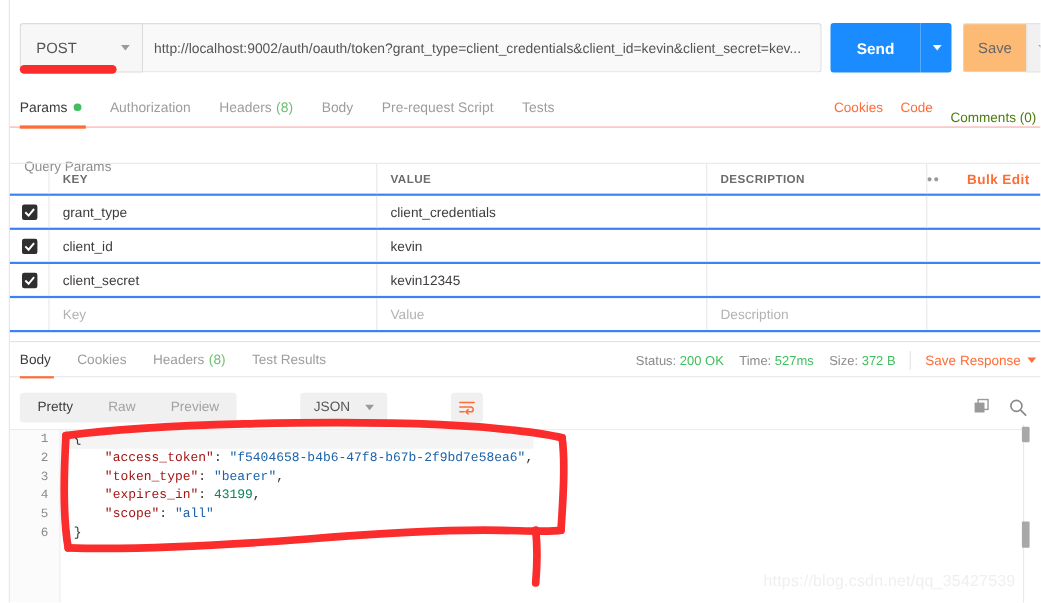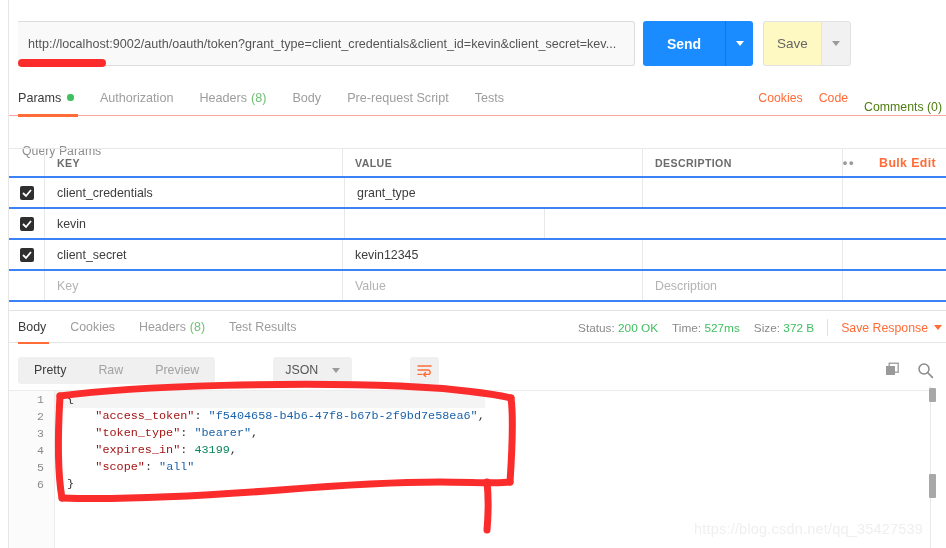--- a/index.html
+++ b/index.html
@@ -64,21 +64,21 @@
   }
   .send-caret-btn {
     background: #1a8cff; width: 28px; height: 45px;
     border-radius: 0 3px 3px 0;
     border-left: 1px solid #1277dd;
     display: flex; align-items: center; justify-content: center;
     cursor: pointer;
   }
   .save-wrap { display: flex; margin-left: 10px; height: 45px; }
   .save-btn {
-    background: #fef9c3; color: #666;
+    background: #fdba74; color: #666;
     width: 58px; height: 45px;
     border: 1px solid #e2e2e2; border-right: none;
     border-radius: 3px 0 0 3px;
     display: flex; align-items: center; justify-content: center;
     font-size: 13.5px; cursor: pointer;
   }
   .save-caret-btn {
     background: #f1f1f1; width: 30px; height: 45px;
     border: 1px solid #e2e2e2;
     border-radius: 0 3px 3px 0;
@@ -273,20 +273,24 @@
   }
 </style>
 </head>
 <body>
 
 <div id="app">
 
   <div class="left-rail"></div>
 
   <div class="urlbar">
+    <div class="method-select">
+      <span>POST</span>
+      <span class="caret"></span>
+    </div>
     <div class="url-input">
       <span>http://localhost:9002/auth/oauth/token?grant_type=client_credentials&amp;client_id=kevin&amp;client_secret=kev...</span>
     </div>
     <div class="send-wrap">
       <div class="send-btn">Send</div>
       <div class="send-caret-btn">
         <span class="caret white"></span>
       </div>
     </div>
     <div class="save-wrap">
@@ -341,34 +345,35 @@
     </div>
 
     <div class="trow">
       <div class="cell c-check">
         <span class="ckbox">
           <svg width="10" height="10" viewBox="0 0 10 10">
               <path d="M1 5 L4 8 L9 2" stroke="#fff" stroke-width="1.8" fill="none"></path>
             </svg>
         </span>
       </div>
+      <div class="cell c-key">grant_type</div>
       <div class="cell c-val">client_credentials</div>
-      <div class="cell c-key">grant_type</div>
       <div class="cell c-desc"></div>
       <div class="cell c-act"></div>
     </div>
 
     <div class="trow">
       <div class="cell c-check">
         <span class="ckbox">
           <svg width="10" height="10" viewBox="0 0 10 10">
               <path d="M1 5 L4 8 L9 2" stroke="#fff" stroke-width="1.8" fill="none"></path>
             </svg>
         </span>
       </div>
+      <div class="cell c-key">client_id</div>
       <div class="cell c-val">kevin</div>
       <div class="cell c-desc"></div>
       <div class="cell c-act"></div>
     </div>
 
     <div class="trow">
       <div class="cell c-check">
         <span class="ckbox">
           <svg width="10" height="10" viewBox="0 0 10 10">
               <path d="M1 5 L4 8 L9 2" stroke="#fff" stroke-width="1.8" fill="none"></path>

